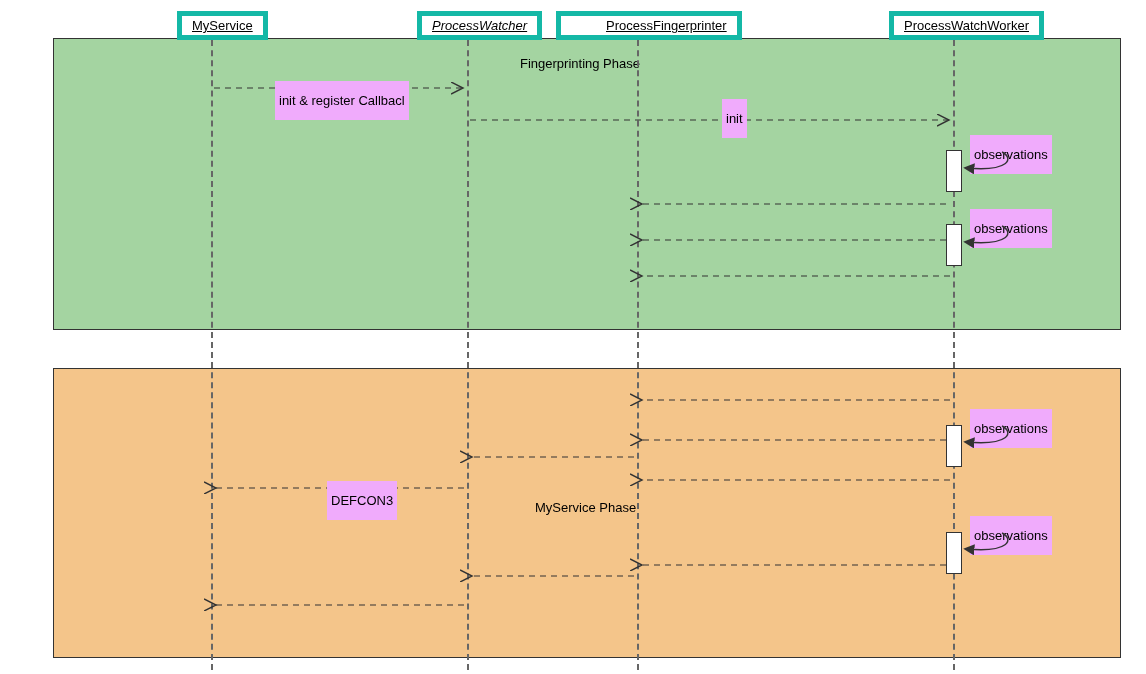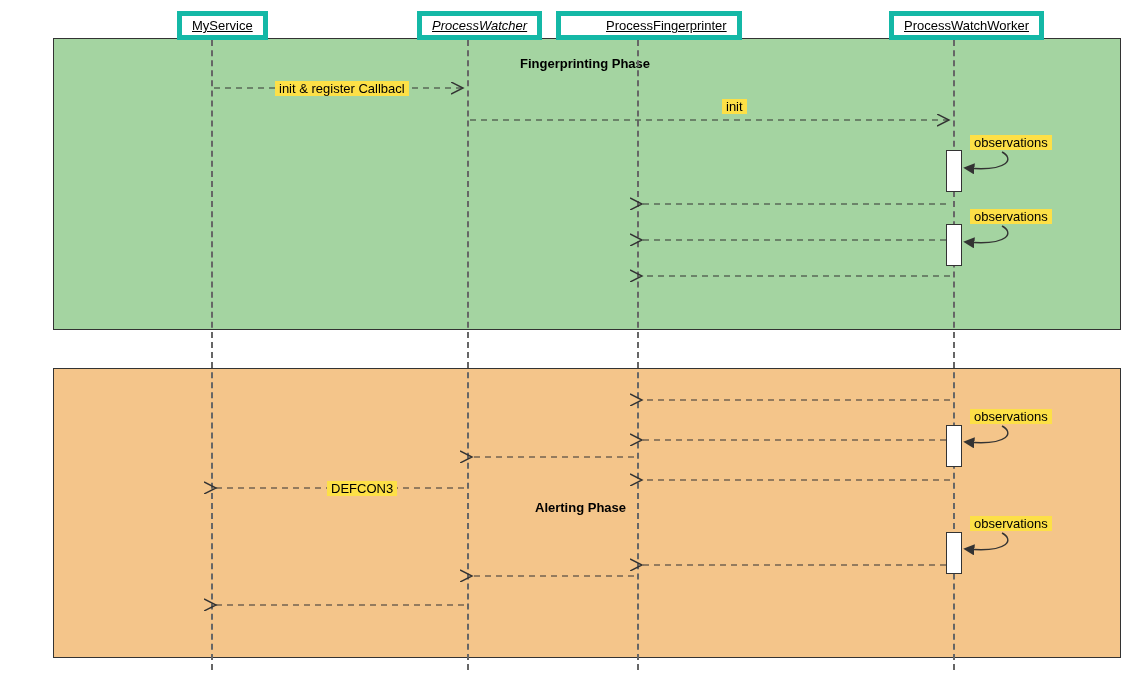--- a/index.html
+++ b/index.html
@@ -23,40 +23,39 @@
     position: absolute;
     border: 1px solid #333;
     box-sizing: border-box;
   }
   .phase-green { background: #a4d4a1; }
   .phase-orange { background: #f4c58a; }
   .phase-label {
     position: absolute;
     text-align: right;
     background: transparent;
-    font-weight: bold;
   }
   .participant {
     position: absolute;
     border: 5px solid #14b8a6;
     background: #fff;
     padding: 2px 10px;
     text-decoration: underline;
     z-index: 5;
     white-space: nowrap;
   }
   .lifeline {
     position: absolute;
     border-left: 2px dashed #666;
     z-index: 3;
   }
   .msg-label {
     position: absolute;
-    background: #fde047;
-    padding: 0 4px;
+    background: #f0abfc;
+    padding: 12px 4px;
     z-index: 7;
     white-space: nowrap;
   }
   .activation {
     position: absolute;
     width: 16px;
     background: #fff;
     border: 1px solid #333;
     z-index: 6;
     box-sizing: border-box;
@@ -80,21 +79,21 @@
 </style>
 </head>
 <body>
 
 <div class="stage">
 
   <div class="phase-box phase-green" style="left:53px; top:38px; width:1068px; height:292px;"></div>
   <div class="phase-box phase-orange" style="left:53px; top:368px; width:1068px; height:290px;"></div>
 
   <div class="phase-label" style="left:520px; top:56px;">Fingerprinting Phase</div>
-  <div class="phase-label" style="left:535px; top:500px;">Alerting Phase</div>
+  <div class="phase-label" style="left:535px; top:500px;">MyService Phase</div>
 
   <div class="participant" style="left:177px; top:11px;">MyService</div>
   <div class="participant" style="left:417px; top:11px;font-style:italic;">ProcessWatcher</div>
   <div class="participant" style="left:556px; top:11px;padding-left:45px;">ProcessFingerprinter</div>
   <div class="participant" style="left:889px; top:11px;">ProcessWatchWorker</div>
 
   <div class="lifeline" style="left:211px; top:30px; height:640px;"></div>
   <div class="lifeline" style="left:467px; top:30px; height:640px;"></div>
   <div class="lifeline" style="left:637px; top:30px; height:640px;"></div>
   <div class="lifeline" style="left:953px; top:30px; height:640px;"></div>

